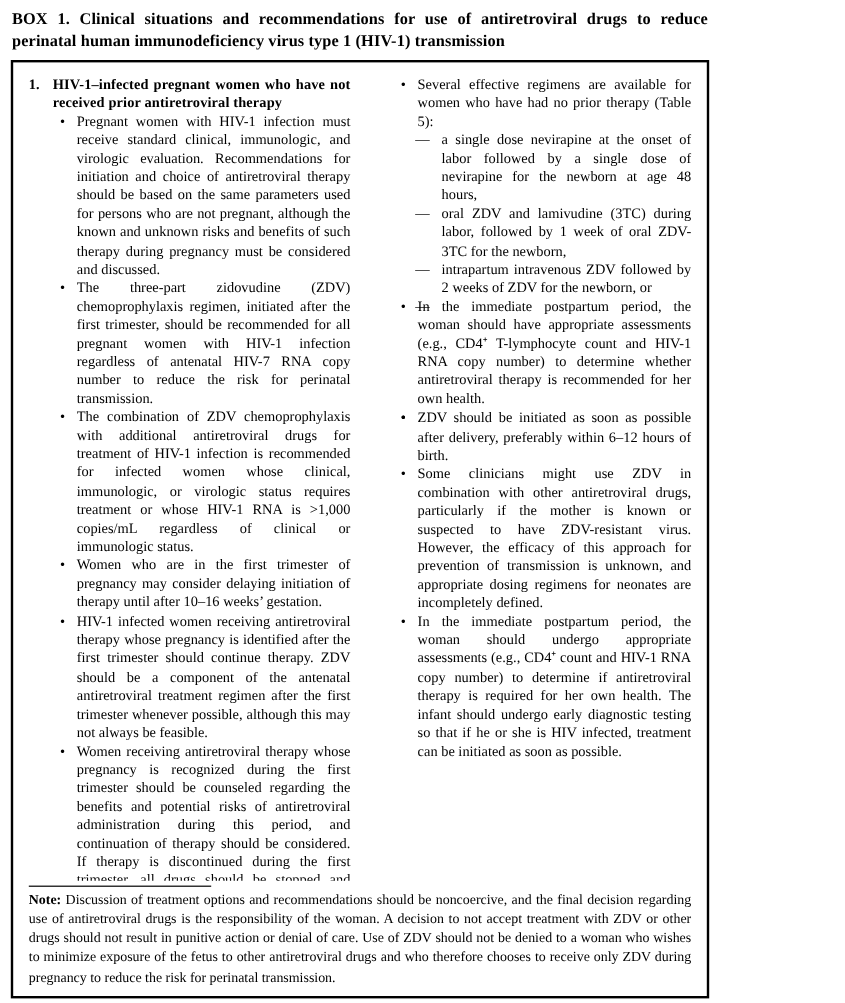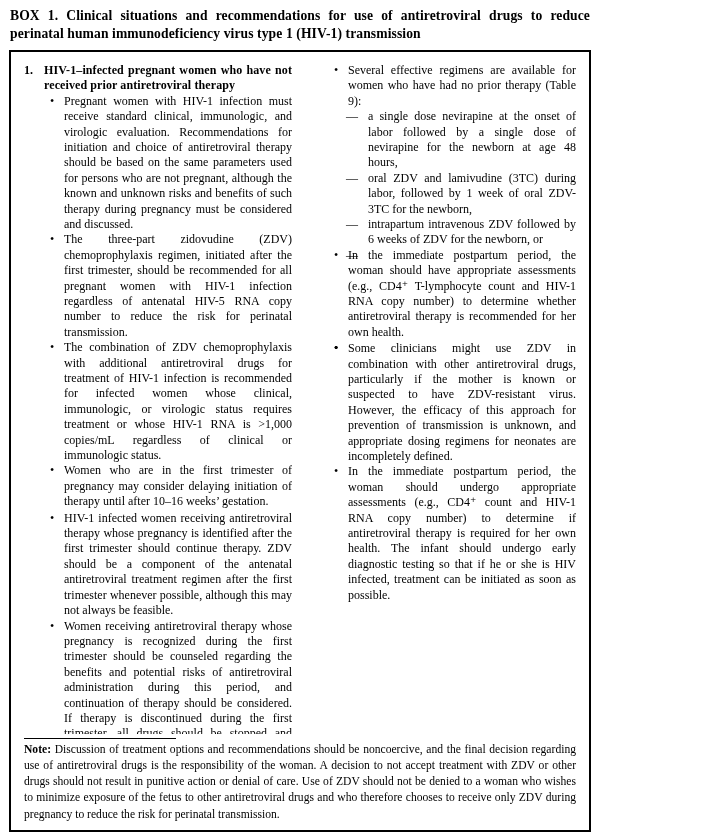--- a/index.html
+++ b/index.html
@@ -3,21 +3,21 @@
 <meta charset="utf-8">
 <style>
   html, body { margin: 0; padding: 0; background: #ffffff; }
   body {
     width: 704px; height: 836px;
     font-family: "Liberation Serif", "DejaVu Serif", serif;
     color: #000000;
     -webkit-font-smoothing: antialiased;
     overflow: hidden;
   }
-  .page { width: 600px; height: 836px; box-sizing: border-box; padding: 7px 9px 6px 9px; }
+  .page { width: 600px; height: 836px; box-sizing: border-box; padding: 7px 9px 6px 9px; font-family: Liberation Serif, serif; }
   .box-title {
     font-size: 13.6px; font-weight: bold; line-height: 1.32;
     text-align: justify; letter-spacing: 0.1px;
     margin: 0 0 7px 0; padding: 0 1px;
   }
   .box {
     border: 2px solid #000000;
     box-sizing: border-box;
     height: 782px;
     padding: 11px 13px 7px 13px;
@@ -46,42 +46,42 @@
 <body>
 
 <div class="page">
   <div class="box-title">BOX 1. Clinical situations and recommendations for use of antiretroviral drugs to reduce perinatal human immunodeficiency virus type 1 (HIV-1) transmission</div>
   <div class="box">
     <div class="columns">
       <div class="col">
           <div class="numbered-item">
             <div class="item-heading"><span class="item-number">1.</span>HIV-1–infected pregnant women who have not received prior antiretroviral therapy</div>
             <div class="bullet"><span class="bullet-glyph">•</span><span>Pregnant women with HIV-1 infection must receive standard clinical, immunologic, and virologic evaluation. Recommendations for initiation and choice of antiretroviral therapy should be based on the same parameters used for persons who are not pregnant, although the known and unknown risks and benefits of such therapy during pregnancy must be considered and discussed.</span></div>
-            <div class="bullet"><span class="bullet-glyph">•</span><span>The three-part zidovudine (ZDV) chemoprophylaxis regimen, initiated after the first trimester, should be recommended for all pregnant women with HIV-1 infection regardless of antenatal HIV-5 RNA copy number to reduce the risk for perinatal transmission.</span></div>
+            <div class="bullet"><span class="bullet-glyph">•</span><span>The three-part zidovudine (ZDV) chemoprophylaxis regimen, initiated after the first trimester, should be recommended for all pregnant women with HIV-1 infection regardless of antenatal HIV-7 RNA copy number to reduce the risk for perinatal transmission.</span></div>
             <div class="bullet"><span class="bullet-glyph">•</span><span>The combination of ZDV chemoprophylaxis with additional antiretroviral drugs for treatment of HIV-1 infection is recommended for infected women whose clinical, immunologic, or virologic status requires treatment or whose HIV-1 RNA is &gt;1,000 copies/mL regardless of clinical or immunologic status.</span></div>
             <div class="bullet"><span class="bullet-glyph">•</span><span>Women who are in the first trimester of pregnancy may consider delaying initiation of therapy until after 10–16 weeks’ gestation.</span></div>
           </div>
           <div class="numbered-item">
             <div class="bullet"><span class="bullet-glyph">•</span><span>HIV-1 infected women receiving antiretroviral therapy whose pregnancy is identified after the first trimester should continue therapy. ZDV should be a component of the antenatal antiretroviral treatment regimen after the first trimester whenever possible, although this may not always be feasible.</span></div>
             <div class="bullet"><span class="bullet-glyph">•</span><span>Women receiving antiretroviral therapy whose pregnancy is recognized during the first trimester should be counseled regarding the benefits and potential risks of antiretroviral administration during this period, and continuation of therapy should be considered. If therapy is discontinued during the first trimester, all drugs should be stopped and reintroduced simultaneously to avoid the development of drug resistance.</span></div>
             <div class="bullet"><span class="bullet-glyph">•</span></div>
           </div>
         </div>
       <div class="col">
           <div class="numbered-item">
-            <div class="bullet"><span class="bullet-glyph">•</span><span>Several effective regimens are available for women who have had no prior therapy (Table 9):</span></div>
+            <div class="bullet"><span class="bullet-glyph">•</span><span>Several effective regimens are available for women who have had no prior therapy (Table 5):</span></div>
             <div class="subitem"><span class="dash-glyph">—</span><span>a single dose nevirapine at the onset of labor followed by a single dose of nevirapine for the newborn at age 48 hours,</span></div>
             <div class="subitem"><span class="dash-glyph">—</span><span>oral ZDV and lamivudine (3TC) during labor, followed by 1 week of oral ZDV-3TC for the newborn,</span></div>
-            <div class="subitem"><span class="dash-glyph">—</span><span>intrapartum intravenous ZDV followed by 6 weeks of ZDV for the newborn, or</span></div>
+            <div class="subitem"><span class="dash-glyph">—</span><span>intrapartum intravenous ZDV followed by 2 weeks of ZDV for the newborn, or</span></div>
             <div class="subitem"><span class="dash-glyph">—</span></div>
             <div class="bullet"><span class="bullet-glyph">•</span><span>In the immediate postpartum period, the woman should have appropriate assessments (e.g., CD4⁺ T-lymphocyte count and HIV-1 RNA copy number) to determine whether antiretroviral therapy is recommended for her own health.</span></div>
           </div>
           <div class="numbered-item">
             <div class="bullet"><span class="bullet-glyph">•</span></div>
-            <div class="bullet"><span class="bullet-glyph">•</span></div>
+            <div class="bullet"><span class="bullet-glyph">•</span><span>ZDV should be initiated as soon as possible after delivery, preferably within 6–12 hours of birth.</span></div>
             <div class="bullet"><span class="bullet-glyph">•</span><span>Some clinicians might use ZDV in combination with other antiretroviral drugs, particularly if the mother is known or suspected to have ZDV-resistant virus. However, the efficacy of this approach for prevention of transmission is unknown, and appropriate dosing regimens for neonates are incompletely defined.</span></div>
             <div class="bullet"><span class="bullet-glyph">•</span><span>In the immediate postpartum period, the woman should undergo appropriate assessments (e.g., CD4⁺ count and HIV-1 RNA copy number) to determine if antiretroviral therapy is required for her own health. The infant should undergo early diagnostic testing so that if he or she is HIV infected, treatment can be initiated as soon as possible.</span></div>
           </div>
         </div>
     </div>
     <div class="note-block">
       <hr class="note-rule">
       <p class="note-text"><span class="note-label">Note:</span> <span>Discussion of treatment options and recommendations should be noncoercive, and the final decision regarding use of antiretroviral drugs is the responsibility of the woman. A decision to not accept treatment with ZDV or other drugs should not result in punitive action or denial of care. Use of ZDV should not be denied to a woman who wishes to minimize exposure of the fetus to other antiretroviral drugs and who therefore chooses to receive only ZDV during pregnancy to reduce the risk for perinatal transmission.</span></p>
     </div>
   </div>

